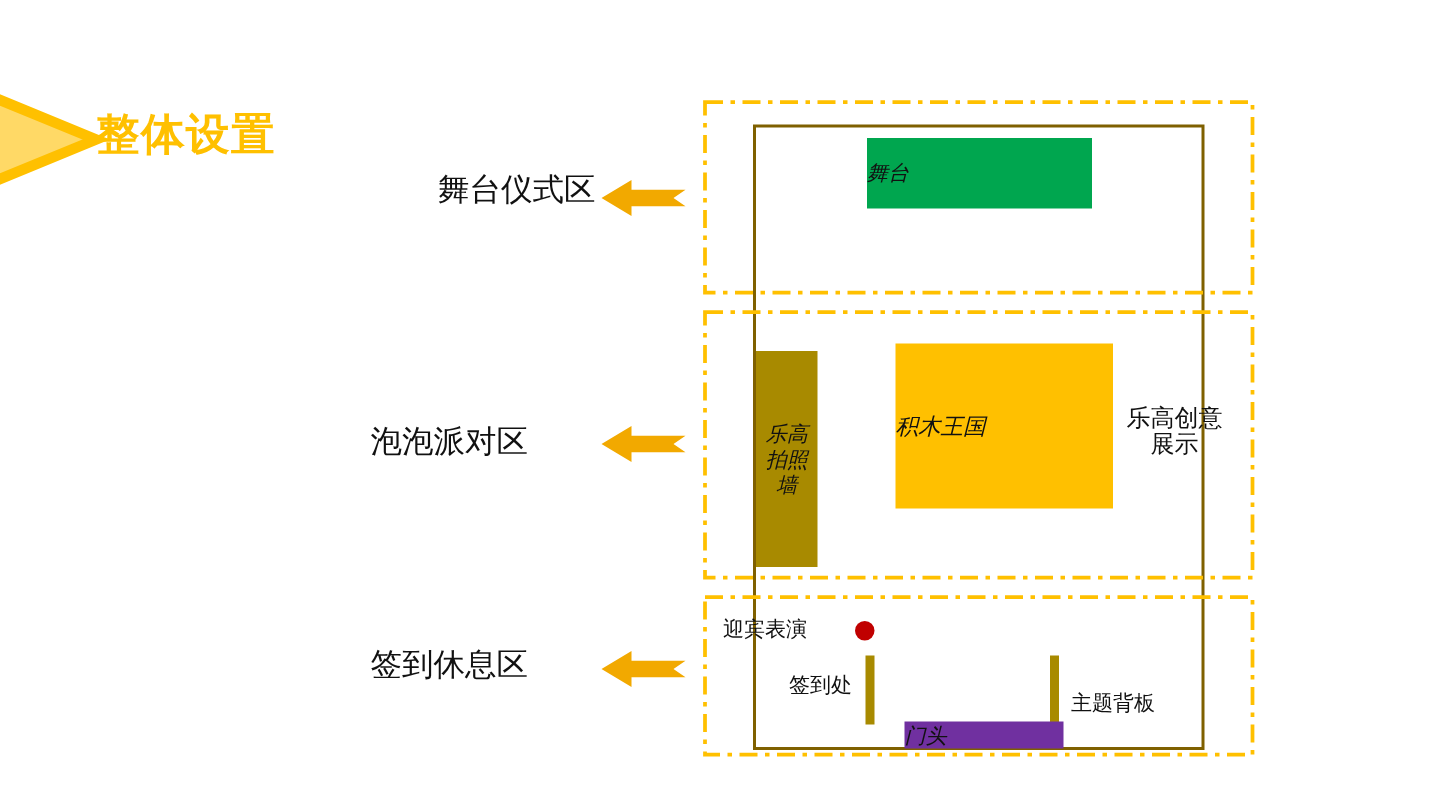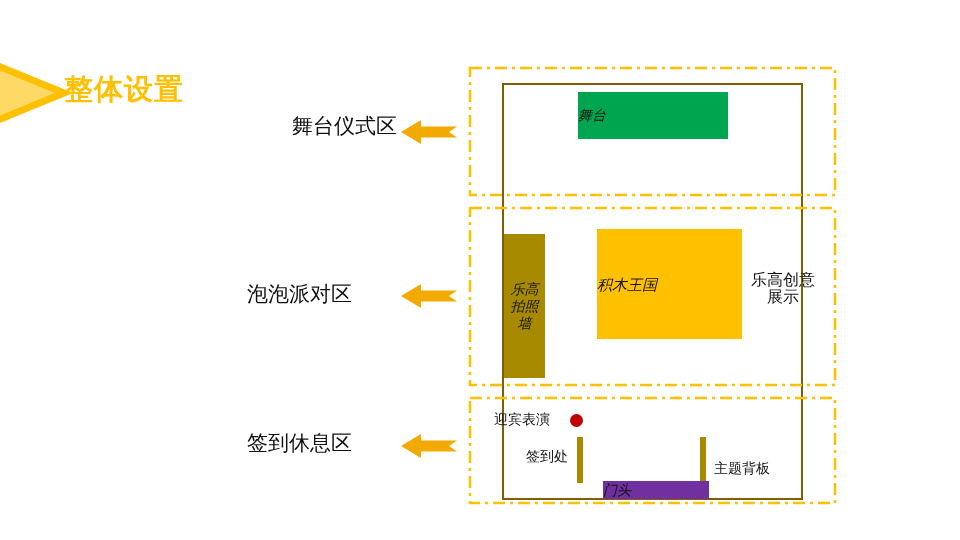--- a/index.html
+++ b/index.html
@@ -27,21 +27,21 @@
   #stage{left:578px;top:92px;width:150px;height:47px;background:var(--stage-green,#00A64F);}
   #kingdom{left:597px;top:229px;width:145px;height:110px;
            background:var(--kingdom-yellow,#FFC000);font-size:15px;}
   #photo-wall{left:504px;top:234px;width:41px;height:144px;
               background:var(--wall-olive,#A88A00);}
   #creative-wall{left:762px;top:219px;width:40px;height:144px;
                  background:var(--wall-olive,#A88A00);}
   #creative-text{left:748px;top:271px;width:70px;text-align:center;font-size:16px;
                  line-height:17px;color:var(--text-black,#111);z-index:4;}
   .small-label{font-size:14px;color:var(--text-black,#111);z-index:4;white-space:nowrap;}
-  #welcome-label{left:494px;top:411px;}
+  #welcome-label{left:482px;top:411px;}
   #welcome-dot{left:570px;top:414px;width:13px;height:13px;border-radius:50%;
                background:var(--performance-red,#C00000);z-index:4;}
   #signin-label{left:526px;top:448px;}
   #signin-bar{left:577px;top:437px;width:6px;height:46px;
               background:var(--wall-olive,#A88A00);z-index:3;}
   #backdrop-bar{left:700px;top:437px;width:6px;height:46px;
                 background:var(--wall-olive,#A88A00);z-index:3;}
   #backdrop-label{left:714px;top:460px;}
   #entrance{left:603px;top:481px;width:106px;height:18px;
             background:var(--entrance-purple,#7030A0);line-height:18px;z-index:4;}

